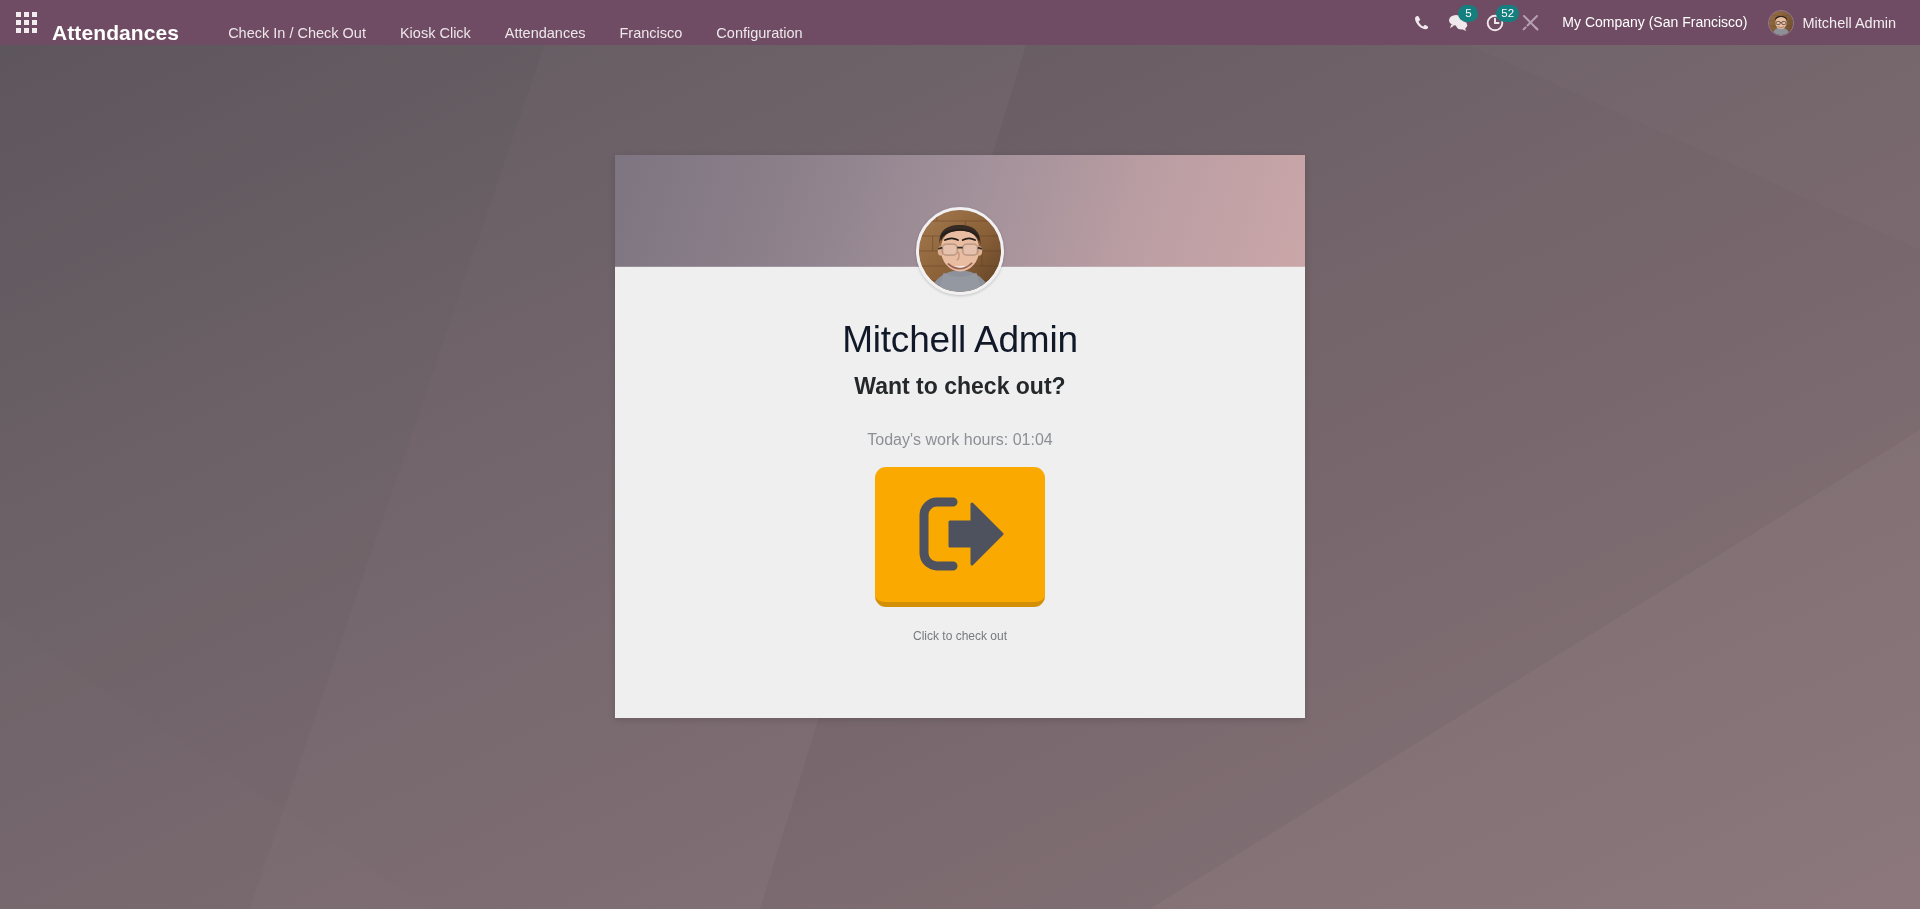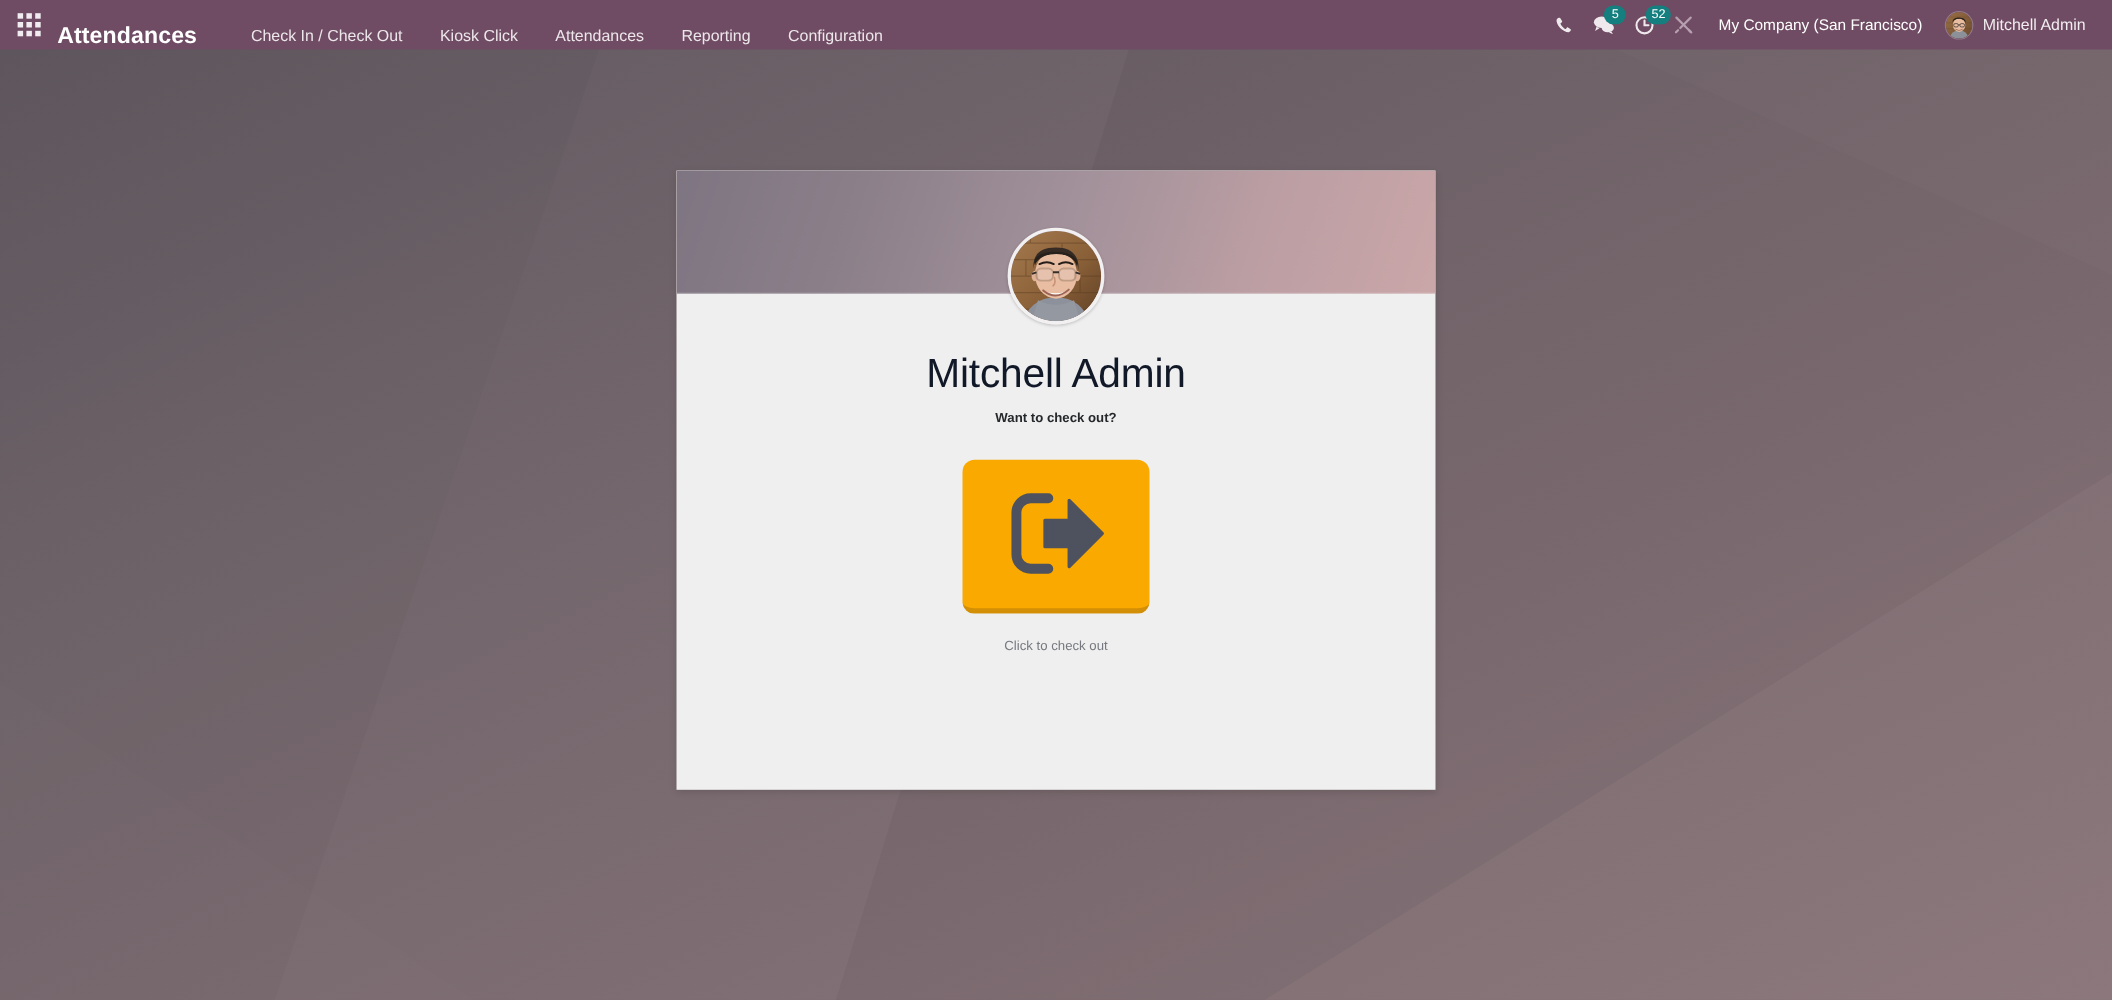--- a/index.html
+++ b/index.html
@@ -212,21 +212,21 @@
   .employee-name {
     font-size: 37px;
     font-weight: normal;
     color: #111827;
     letter-spacing: -0.2px;
     line-height: 1.15;
     margin-bottom: 11px;
   }
 
   .check-prompt {
-    font-size: 12px;
+    font-size: 23px;
     font-weight: bold;
     color: #25282b;
     margin-bottom: 31px;
   }
 
   .work-hours {
     font-size: 16px;
     color: #8c8f95;
     margin-bottom: 18px;
   }
@@ -292,21 +292,21 @@
         <i></i>
     </span>
   </div>
 
   <div class="brand-title">Attendances</div>
 
   <div class="nav-menus">
     <div class="nav-menu-item">Check In / Check Out</div>
     <div class="nav-menu-item">Kiosk Click</div>
     <div class="nav-menu-item">Attendances</div>
-    <div class="nav-menu-item">Reporting</div>
+    <div class="nav-menu-item">Francisco</div>
     <div class="nav-menu-item">Configuration</div>
   </div>
 
   <div class="nav-spacer"></div>
 
   <div class="nav-right">
 
     <div class="sys-icon-btn">
       <span>
         <svg width="16" height="16" viewBox="0 0 16 16" fill="#efe9ed">
@@ -439,20 +439,21 @@
         </svg>
       </div>
     </div>
 
     <div class="card-body">
 
       <h1 class="employee-name">Mitchell Admin</h1>
 
       <div class="check-prompt">Want to check out?</div>
 
+      <div class="work-hours">Today's work hours: 01:04</div>
 
       <button class="checkout-button">
         <span>
           <svg width="96" height="84" viewBox="0 0 96 84" aria-hidden="true">
             <path d="M41 10 H25 A13 13 0 0 0 12 23 V61 A13 13 0 0 0 25 74 H41" fill="none" stroke="#4d525e" stroke-width="9" stroke-linecap="round" stroke-linejoin="round"></path>
             <path d="M38 30 H60 V12 L90 42 L60 72 V54 H38 Z" fill="#4d525e" stroke="#4d525e" stroke-width="3" stroke-linejoin="round"></path>
           </svg>
         </span>
       </button>
 

